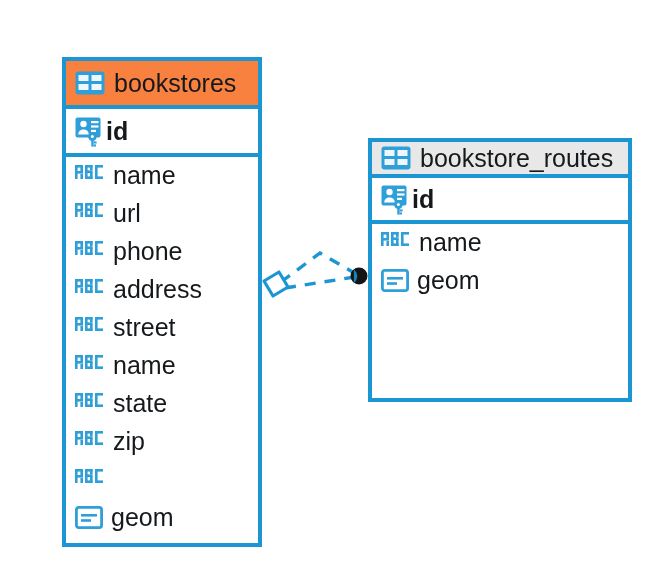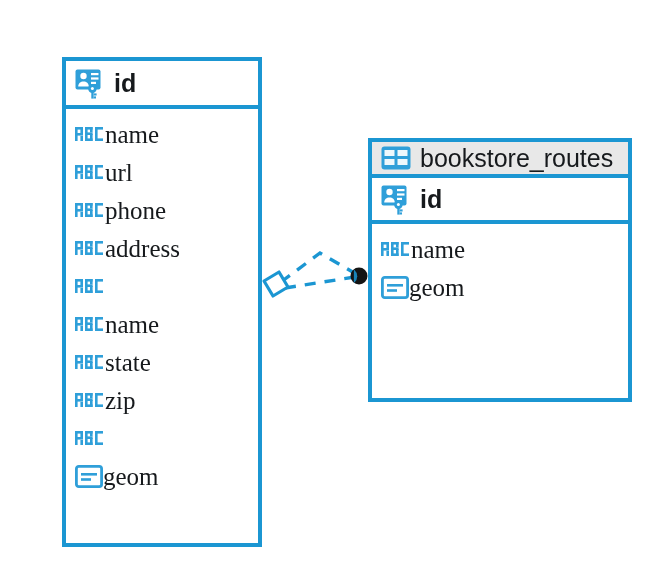--- a/index.html
+++ b/index.html
@@ -43,45 +43,45 @@
     color: #16191c;
     line-height: 1;
     white-space: nowrap;
   }
 
   
   .pk-section {
     box-sizing: border-box;
     display: flex;
     align-items: center;
-    gap: 8px;
+    gap: 0;
     padding: 0 9px;
     border-bottom: 4px solid #1b96d2;
     flex: 0 0 auto;
   }
   .pk-label {
     font-size: 25px;
     font-weight: bold;
     color: #16191c;
     line-height: 1;
   }
 
   
   .field-list {
     padding: 6px 9px 6px 9px;
     display: flex;
     flex-direction: column;
     flex: 1 1 auto;
   }
   .field-row {
     display: flex;
-    align-items: center;
+    align-items: flex-start;
+    gap: 8px;
     height: 38px;
     flex: 0 0 auto;
-    font-family: Liberation Serif, serif;
   }
   .field-label {
     font-size: 25px;
     color: #16191c;
     line-height: 1;
     white-space: nowrap;
   }
 
   
   .icon {
@@ -106,20 +106,32 @@
     width: 654px;
     height: 570px;
     pointer-events: none;
   }
 </style>
 </head>
 <body>
 
 <div class="entity" id="entity-bookstores" style="left:62px; top:57px; width:200px; height:490px;">
 
+  <div class="entity-header accent-orange" style="height:48px;">
+    <span class="icon icon-table">
+      <svg viewBox="0 0 30 24" width="30" height="24" aria-hidden="true">
+        <rect x="0.5" y="0.5" width="29" height="23" rx="3" fill="#2f9fd9"></rect>
+        <rect x="3.5" y="4" width="10" height="6" fill="#ffffff" opacity="0.92"></rect>
+        <rect x="16.5" y="4" width="10" height="6" fill="#ffffff" opacity="0.92"></rect>
+        <rect x="3.5" y="13" width="10" height="6" fill="#ffffff" opacity="0.92"></rect>
+        <rect x="16.5" y="13" width="10" height="6" fill="#ffffff" opacity="0.92"></rect>
+      </svg>
+    </span>
+    <span class="entity-title">bookstores</span>
+  </div>
 
   <div class="pk-section" style="height:48px;">
     <span class="icon icon-key">
       <svg viewBox="0 0 31 31" width="31" height="31" aria-hidden="true">
         <rect x="0.5" y="1.5" width="25" height="20" rx="2" fill="#2f9fd9"></rect>
         <circle cx="8.5" cy="8" r="3.2" fill="#ffffff"></circle>
         <path d="M3.2 18.5c0-3.1 2.4-5 5.3-5s5.3 1.9 5.3 5z" fill="#ffffff"></path>
         <rect x="16" y="5" width="7.5" height="2.2" fill="#ffffff"></rect>
         <rect x="16" y="9.4" width="7.5" height="2.2" fill="#ffffff"></rect>
         <rect x="16" y="13.8" width="5" height="2.2" fill="#ffffff"></rect>
@@ -247,20 +259,21 @@
             <rect x="15" y="2" width="2.6" height="5.4"></rect>
               <rect x="10" y="7.4" width="7.6" height="2.6"></rect>
             <rect x="15" y="9" width="2.6" height="7"></rect>
               <rect x="10" y="13.4" width="7.6" height="2.6"></rect>
             <rect x="20" y="2" width="2.6" height="14"></rect>
               <rect x="20" y="2" width="8" height="2.6"></rect>
             <rect x="20" y="13.4" width="8" height="2.6"></rect>
           </g>
         </svg>
       </span>
+      <span class="field-label">street</span>
     </div>
 
     <div class="field-row">
       <span class="icon icon-abc">
         <svg viewBox="0 0 30 18" width="30" height="18" aria-hidden="true">
           <g fill="#2f9fd9">
             <rect x="0" y="2" width="2.6" height="14"></rect>
               <rect x="0" y="2" width="8" height="2.6"></rect>
             <rect x="5.4" y="2" width="2.6" height="8"></rect>
               <rect x="0" y="8" width="8" height="2.6"></rect>

